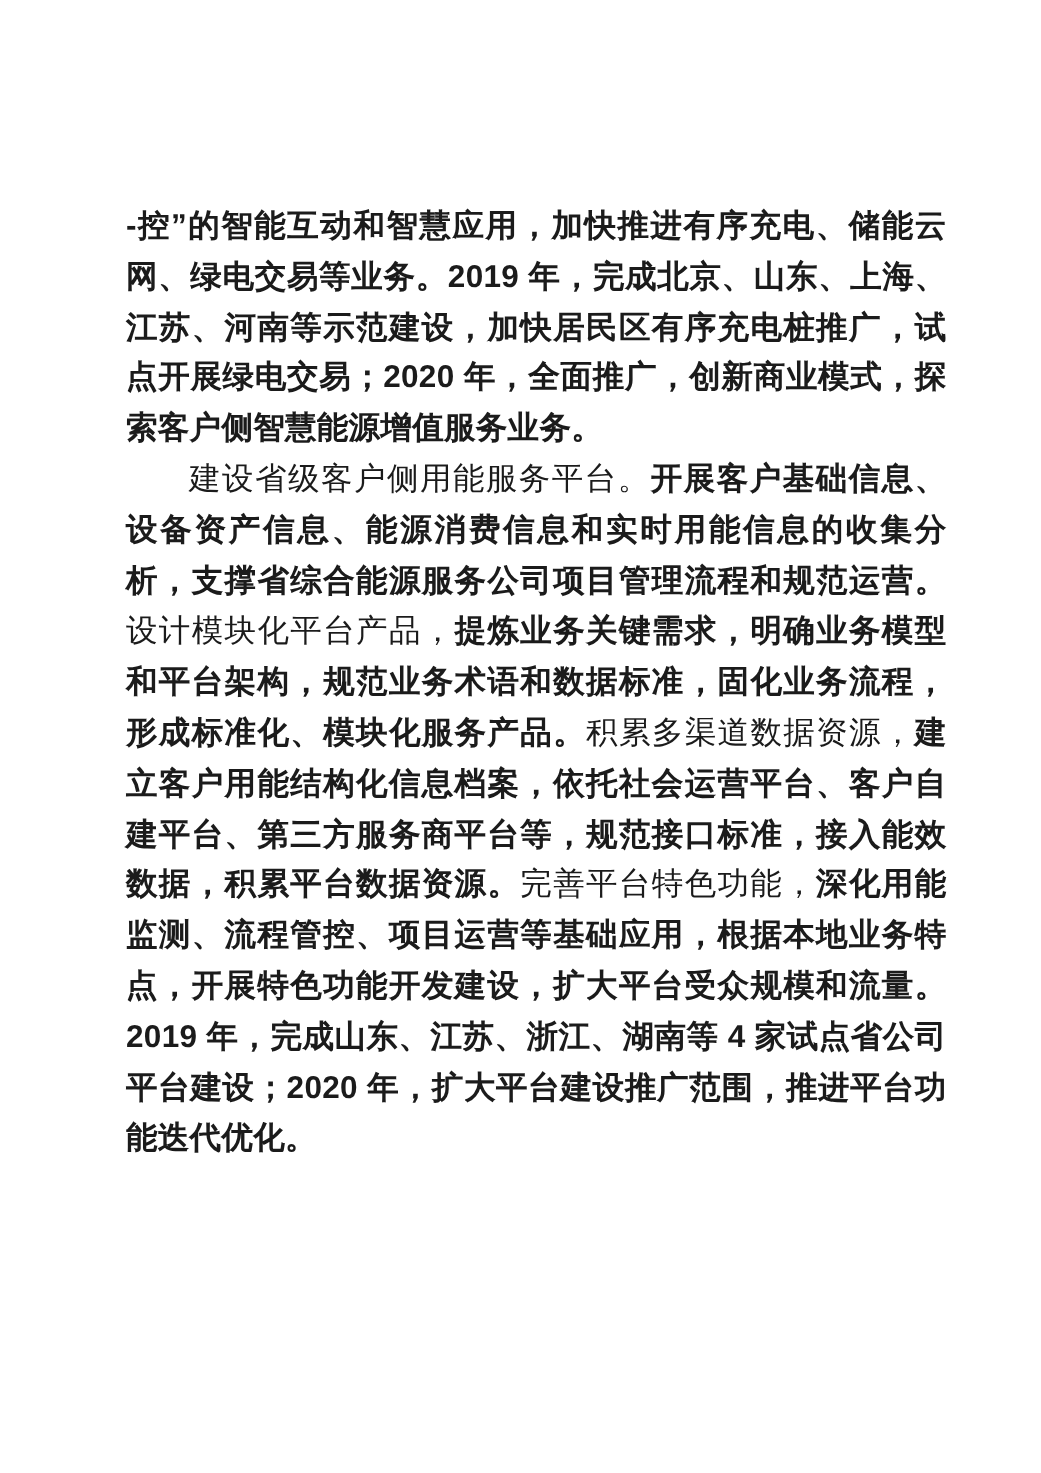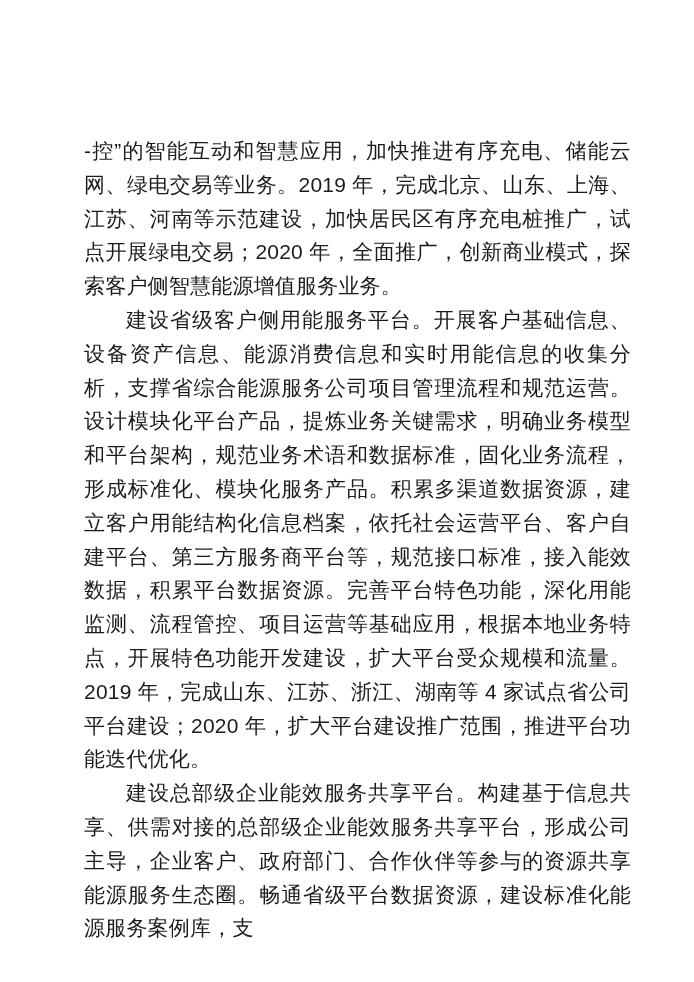--- a/index.html
+++ b/index.html
@@ -28,28 +28,27 @@
     letter-spacing: 0.2px;
   }
   .para {
     margin: 0;
     padding: 0;
   }
   .para.indent {
     text-indent: 2em;
   }
   .run {
-    font-weight: 400;
+    font-weight: 700;
   }
   .run.bold {
     font-weight: 400;
   }
 </style>
 </head>
 <body>
 
 <div class="page">
   <div class="doc-body" style="color: rgb(27, 27, 27);">
       <p class="para"><span class="run">-控”的智能互动和智慧应用，加快推进有序充电、储能云网、绿电交易等业务。2019 年，完成北京、山东、上海、江苏、河南等示范建设，加快居民区有序充电桩推广，试点开展绿电交易；2020 年，全面推广，创新商业模式，探索客户侧智慧能源增值服务业务。</span></p>
       <p class="para indent"><span class="run bold">建设省级客户侧用能服务平台。</span><span class="run">开展客户基础信息、设备资产信息、能源消费信息和实时用能信息的收集分析，支撑省综合能源服务公司项目管理流程和规范运营。</span><span class="run bold">设计模块化平台产品，</span><span class="run">提炼业务关键需求，明确业务模型和平台架构，规范业务术语和数据标准，固化业务流程，形成标准化、模块化服务产品。</span><span class="run bold">积累多渠道数据资源，</span><span class="run">建立客户用能结构化信息档案，依托社会运营平台、客户自建平台、第三方服务商平台等，规范接口标准，接入能效数据，积累平台数据资源。</span><span class="run bold">完善平台特色功能，</span><span class="run">深化用能监测、流程管控、项目运营等基础应用，根据本地业务特点，开展特色功能开发建设，扩大平台受众规模和流量。2019 年，完成山东、江苏、浙江、湖南等 4 家试点省公司平台建设；2020 年，扩大平台建设推广范围，推进平台功能迭代优化。</span></p>
-      <p class="para indent"><span class="run bold">建设总部级企业能效服务共享平台。</span><span class="run">构建基于信息共享、供需对接的总部级企业能效服务共享平台，形成公司主导，企业客户、政府部门、合作伙伴等参与的资源共享能源服务生态圈。</span><span class="run bold">畅通省级平台数据资源，</span><span class="run">建设标准化能源服务案例库，支</span></p>
     </div>
 </div>
 
 </body></html>

